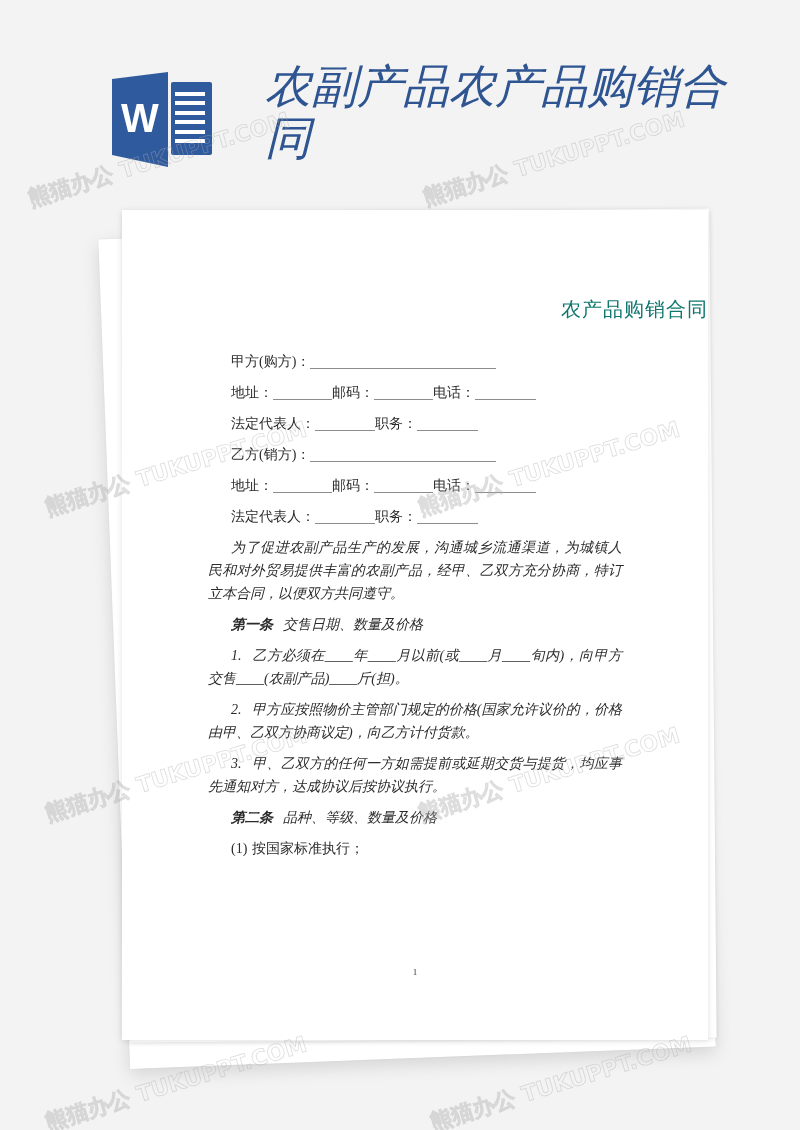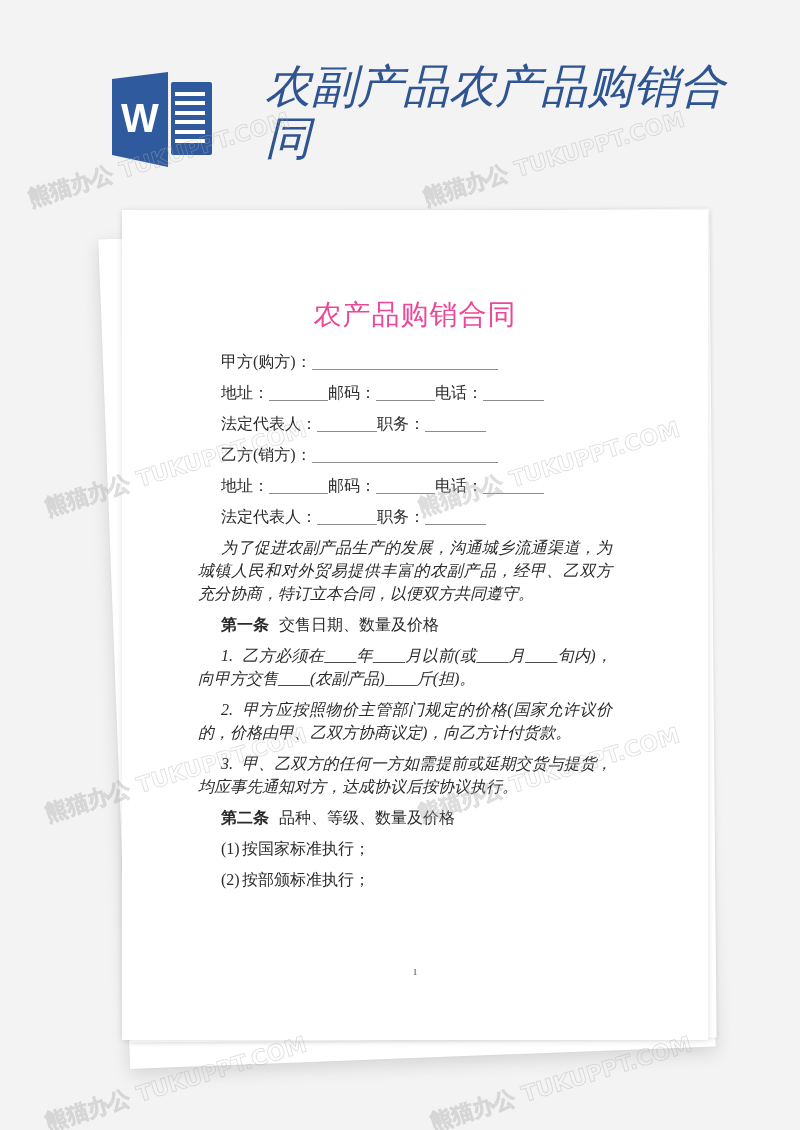--- a/index.html
+++ b/index.html
@@ -27,36 +27,36 @@
     transform:rotate(-0.5deg);
     box-shadow:0 1px 4px rgba(0,0,0,0.10);
   }
   .page-front {
     left:122px; top:210px; width:586px; height:830px;
     box-shadow:0 1px 6px rgba(0,0,0,0.12);
   }
   
   .doc-title {
     position:absolute; left:0; right:0; top:86px; margin:0;
-    text-align:center; font-size:28px; font-weight:normal; letter-spacing:1px;
-    color:#ec4899; font-family:"Liberation Serif","DejaVu Serif",serif;
+    text-align:right; font-size:20px; font-weight:normal; letter-spacing:1px;
+    color:#0f766e; font-family:"Liberation Serif","DejaVu Serif",serif;
   }
   .doc-body {
-    position:absolute; left:76px; top:140px; width:414px;
-    font-size:16px; line-height:23px; color:#2b2b2b;
+    position:absolute; left:86px; top:140px; width:414px;
+    font-size:14px; line-height:23px; color:#2b2b2b;
     font-family:"Liberation Serif","DejaVu Serif",serif;
   }
   .row { margin:0 0 8px 0; padding-left:23px; white-space:nowrap; }
   .blank {
     display:inline-block; height:12px; border-bottom:1px solid #8c8c8c;
     vertical-align:-3px; font-size:0;
   }
   .para { margin:0 0 8px 0; text-indent:23px; text-align:justify;font-style:italic; }
   .num { display:inline-block; width:21px; text-indent:0; }
-  .art-head { margin:0 0 8px 0; padding-left:23px; }
+  .art-head { margin:0 0 8px 0; padding-left:23px;font-style:italic; }
   .art-no { font-weight:bold; margin-right:10px; }
   .opt { margin:0 0 8px 0; padding-left:23px; }
   .opt-num { display:inline-block; width:21px; }
   .page-num {
     position:absolute; left:0; right:0; top:757px; text-align:center;
     font-size:9px; color:#333; font-family:"Liberation Serif","DejaVu Serif",serif;
   }
   
   .wm {
     position:absolute; width:270px; text-align:center;
@@ -121,21 +121,20 @@
     </div>
     <p class="para"><span class="num">1.</span><span>乙方必须在____年____月以前(或____月____旬内)，向甲方交售____(农副产品)____斤(担)。</span></p>
     <p class="para"><span class="num">2.</span><span>甲方应按照物价主管部门规定的价格(国家允许议价的，价格由甲、乙双方协商议定)，向乙方计付货款。</span></p>
     <p class="para"><span class="num">3.</span><span>甲、乙双方的任何一方如需提前或延期交货与提货，均应事先通知对方，达成协议后按协议执行。</span></p>
 
     <div class="art-head">
       <span class="art-no">第二条</span><span>品种、等级、数量及价格</span>
     </div>
 
     <div class="opt"><span class="opt-num">(1)</span><span>按国家标准执行；</span></div>
-    <div class="opt"><span class="opt-num">(2)</span><span>按部颁标准执行；</span></div>
   </div>
 
   <div class="page-num">1</div>
 </div>
 
 <div class="wm" style="left:23px;  top:145px;">熊猫办公 TUKUPPT.COM</div>
 <div class="wm" style="left:418px; top:144px;">熊猫办公 TUKUPPT.COM</div>
 <div class="wm" style="left:40px;  top:454px;">熊猫办公 TUKUPPT.COM</div>
 <div class="wm" style="left:413px; top:454px;">熊猫办公 TUKUPPT.COM</div>
 <div class="wm" style="left:40px;  top:760px;">熊猫办公 TUKUPPT.COM</div>

